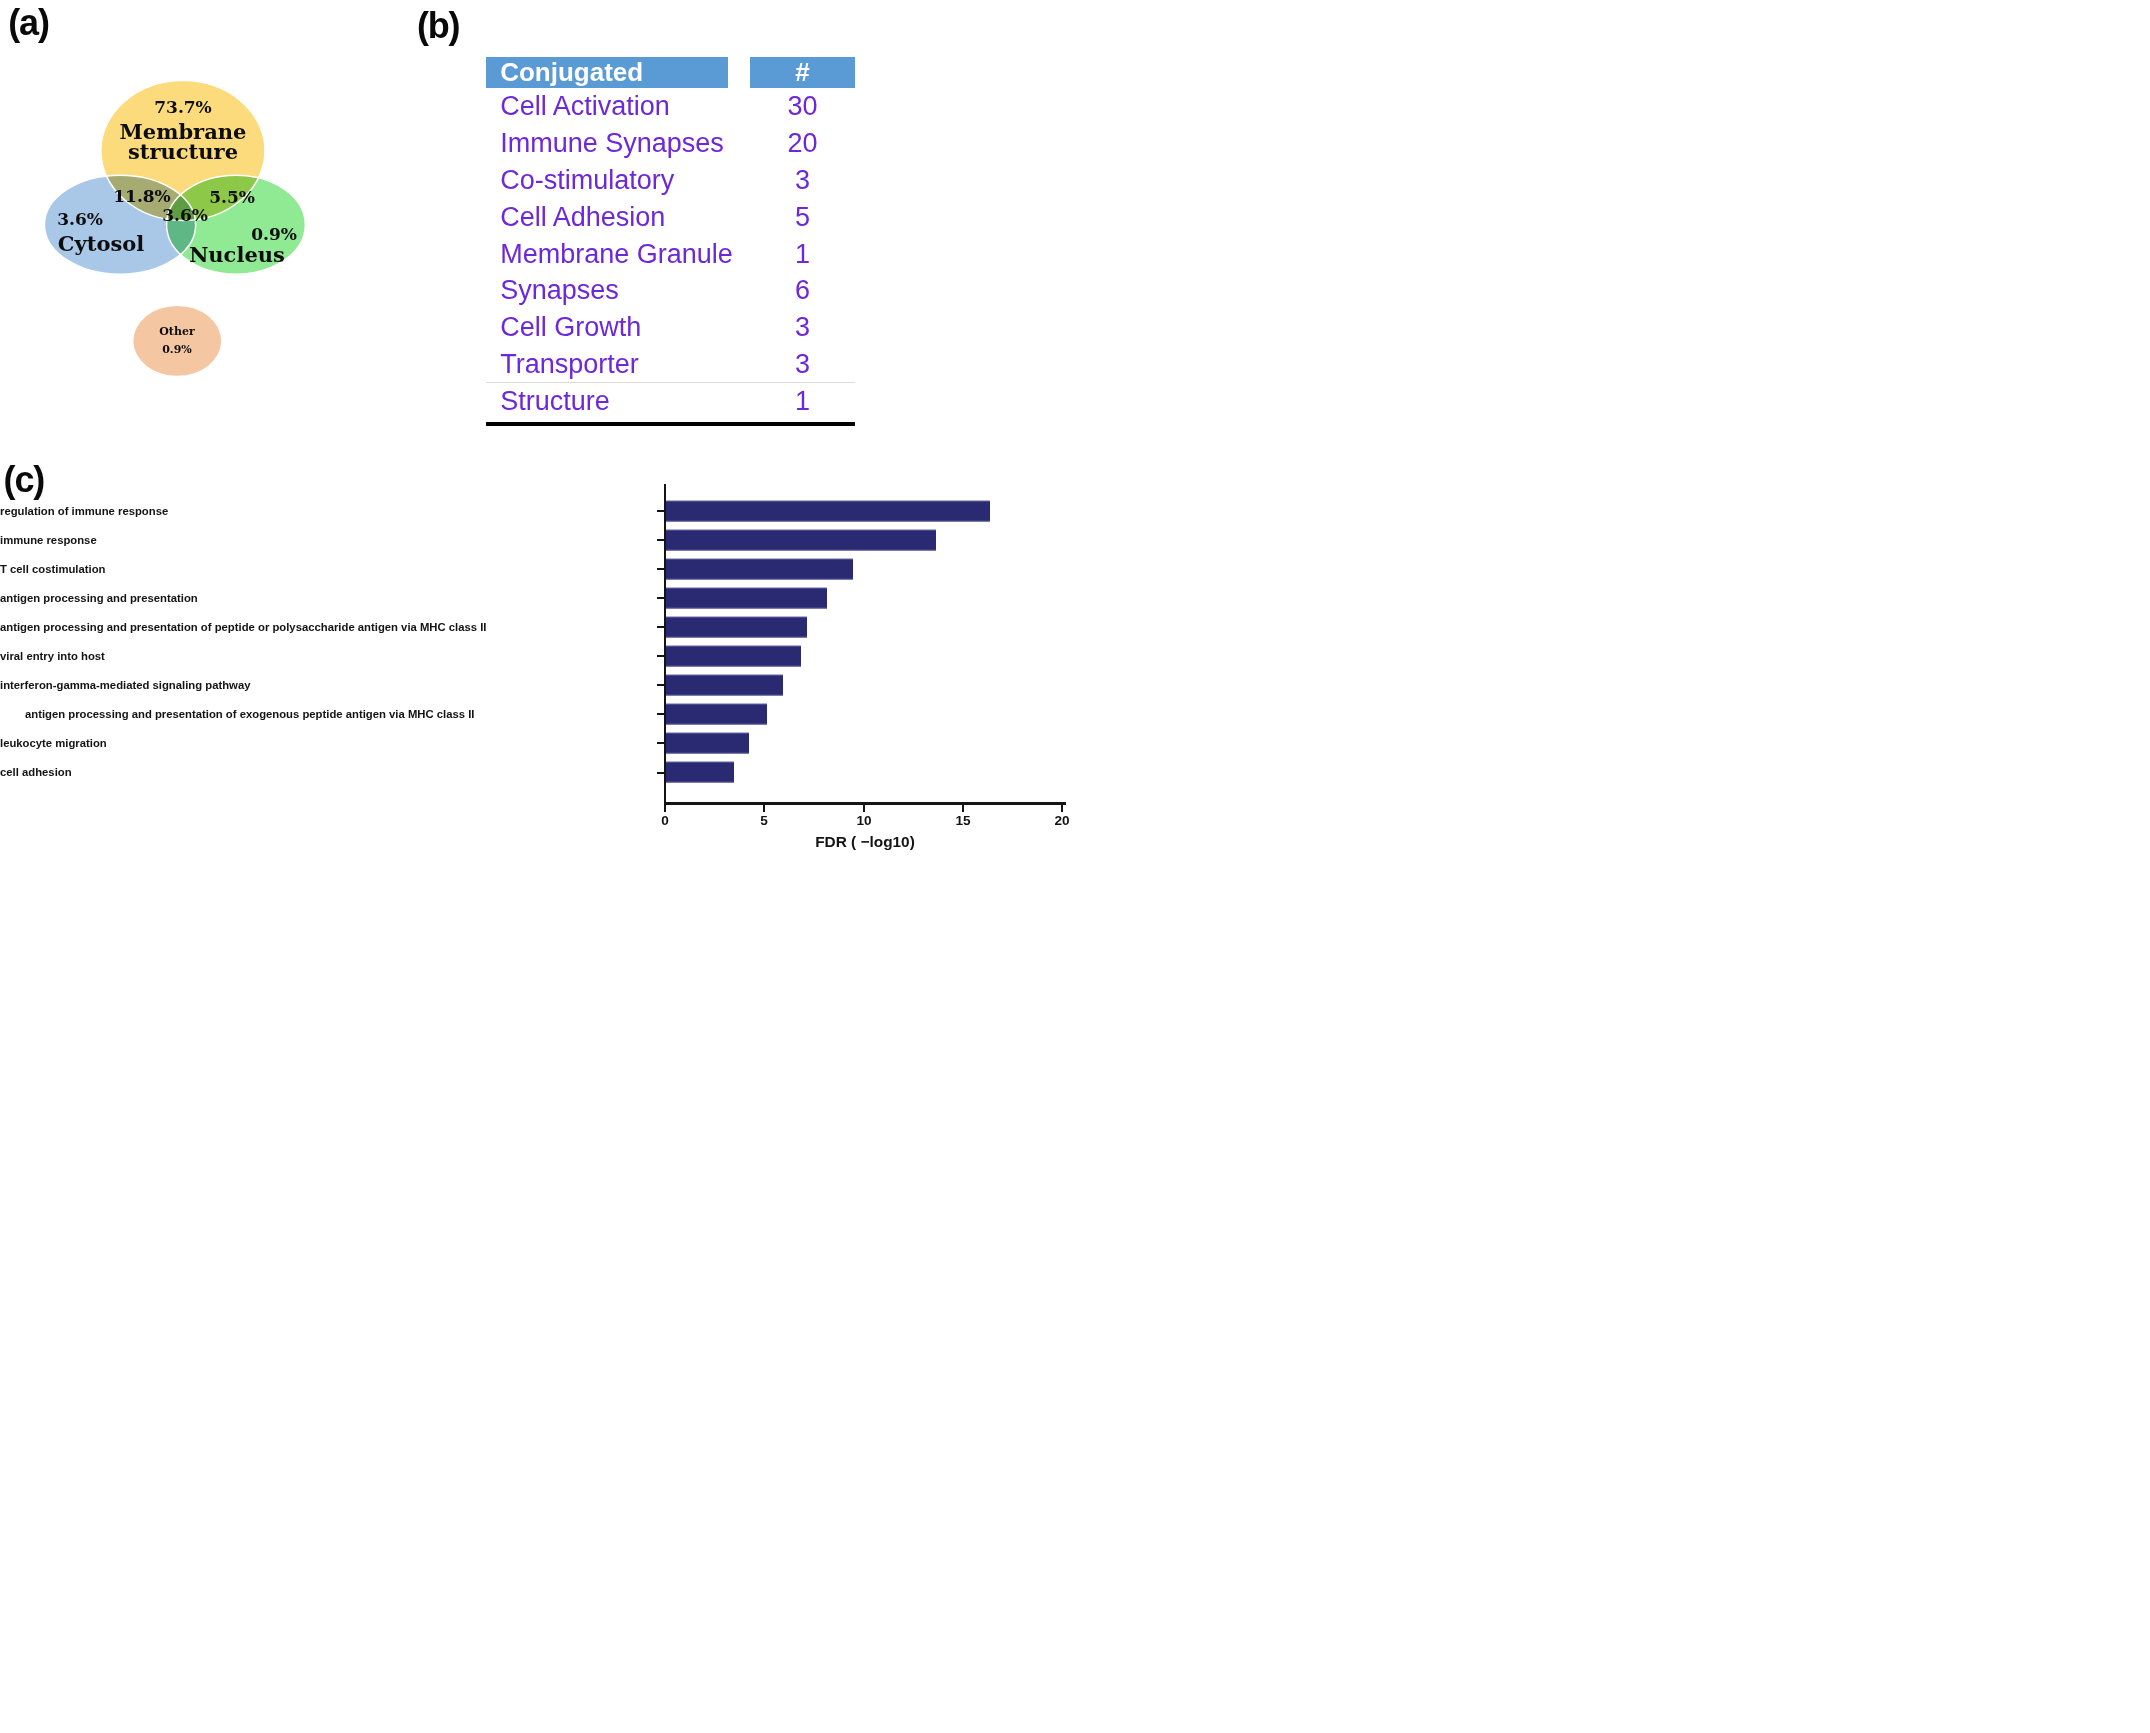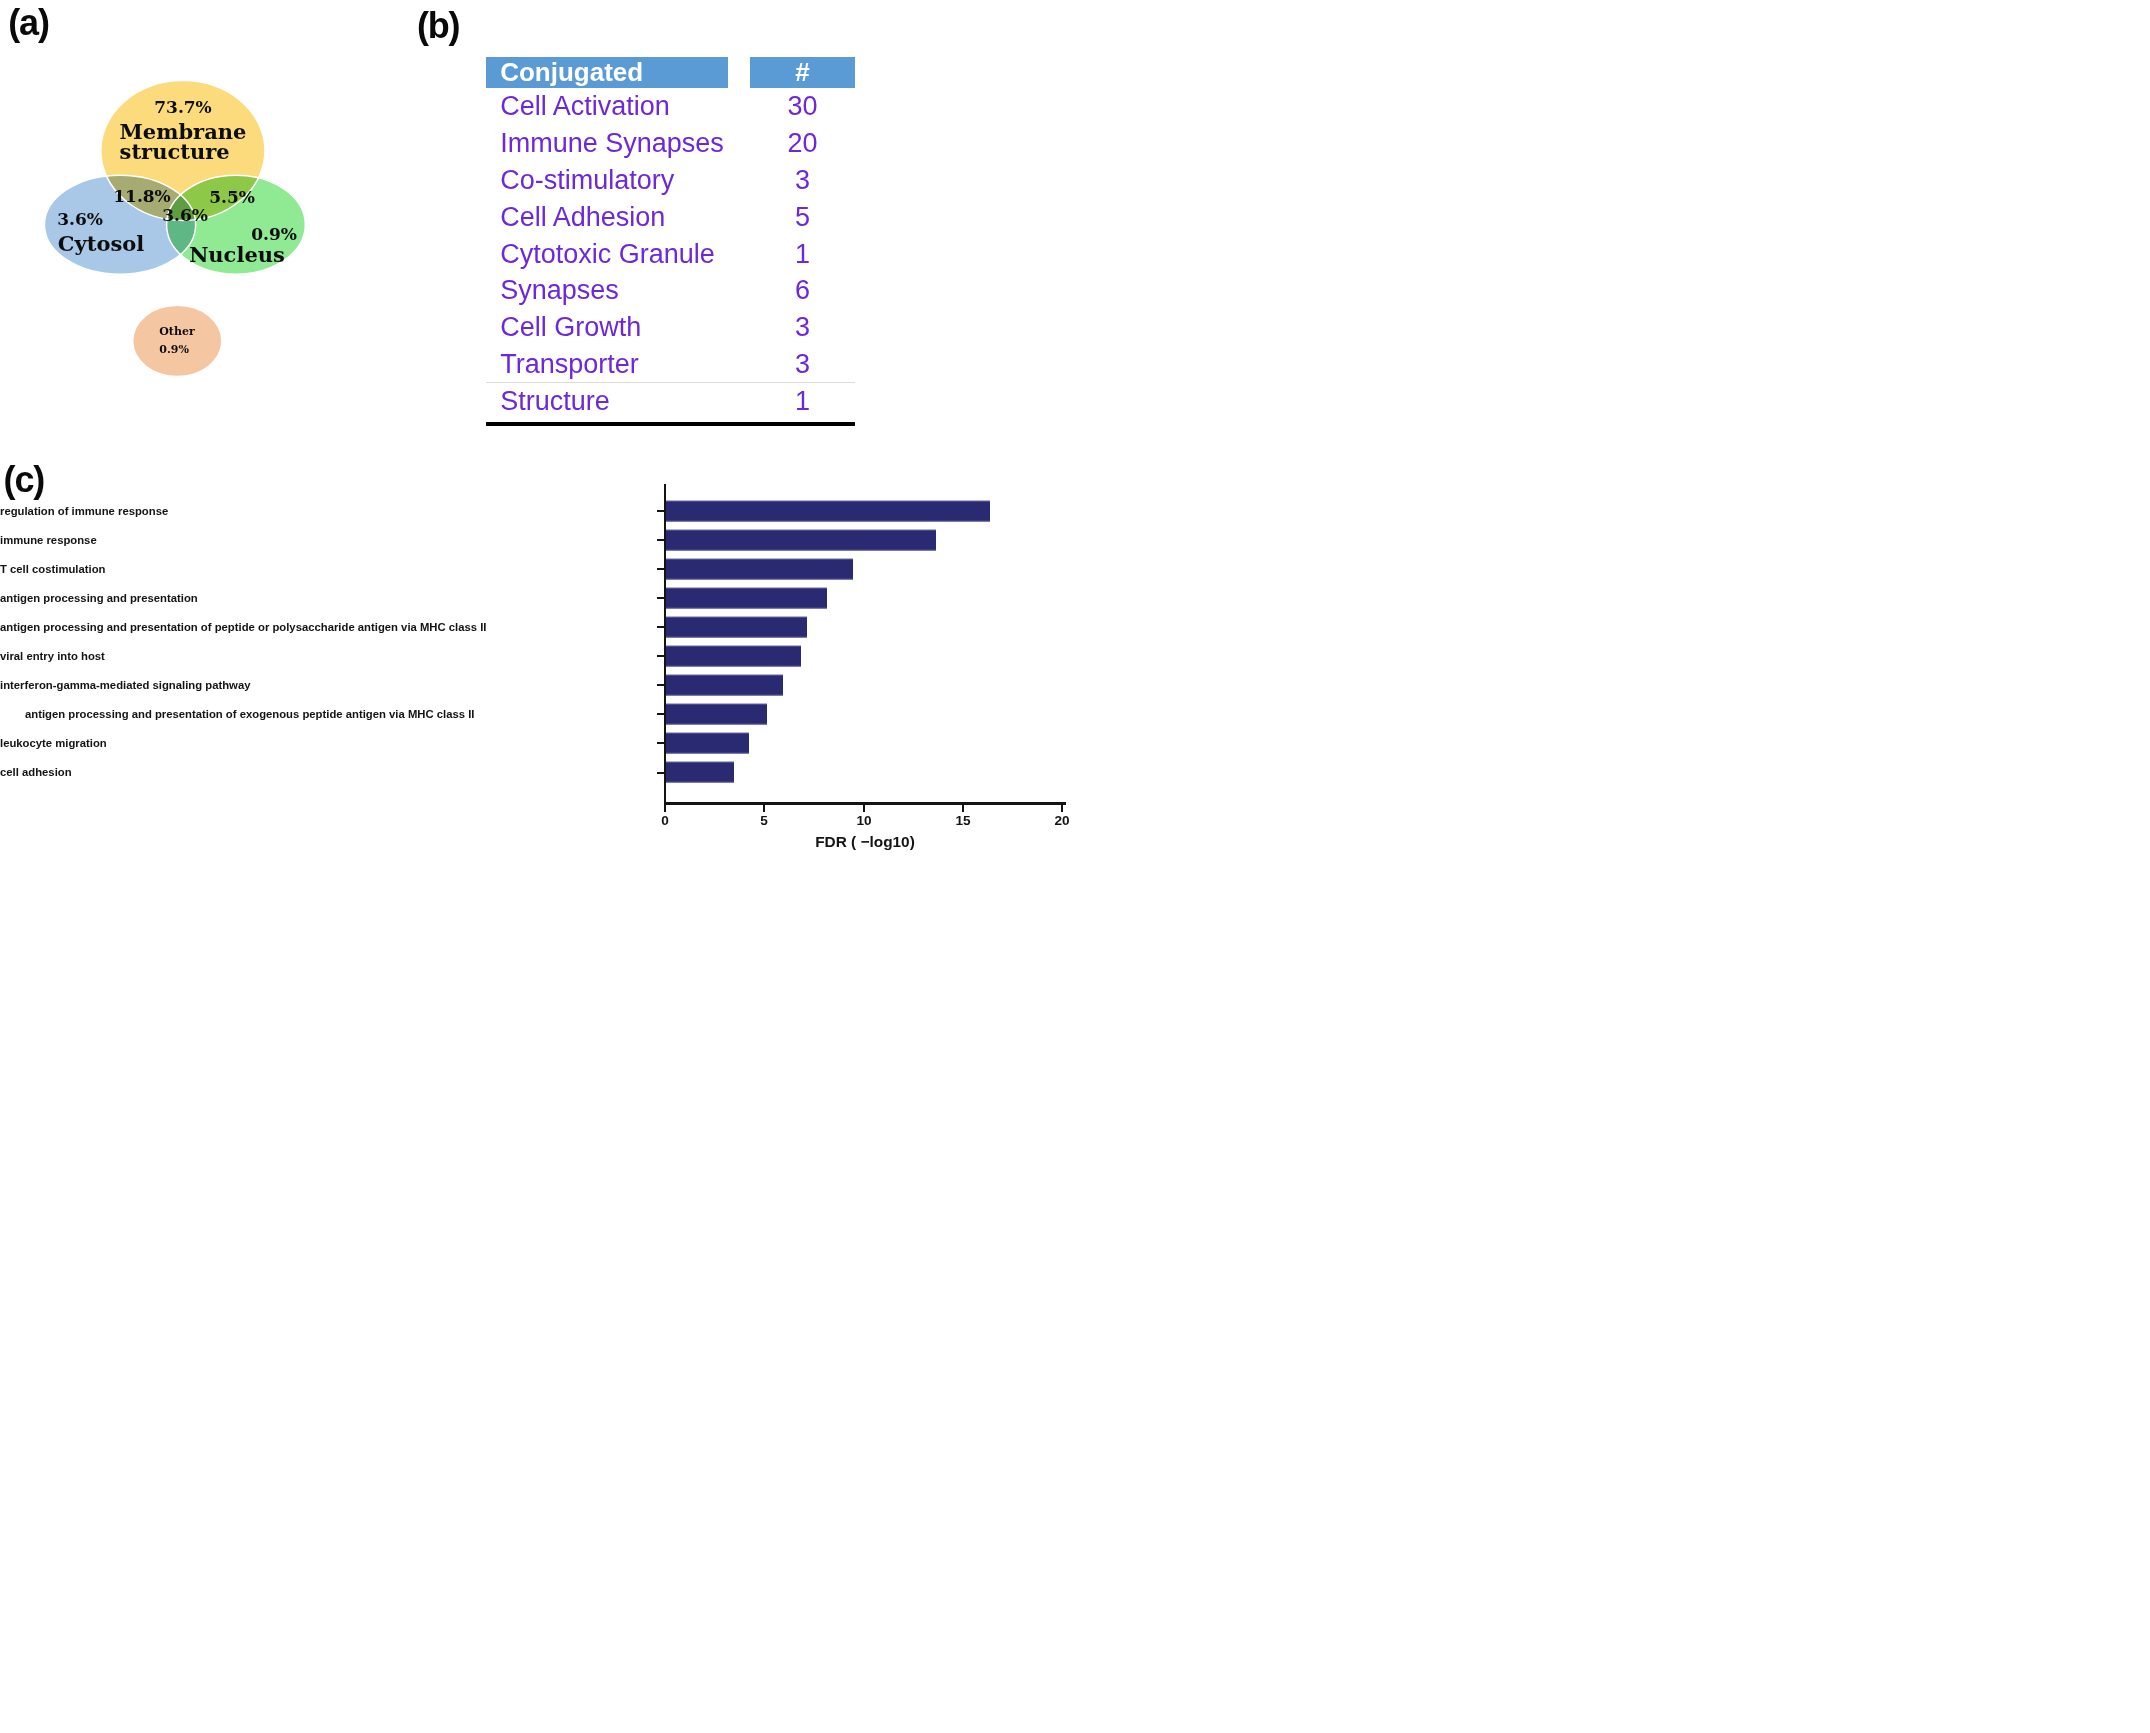--- a/index.html
+++ b/index.html
@@ -10,21 +10,21 @@
   }
   .panel-letter{
     position:absolute;font-weight:bold;font-size:36px;line-height:1;color:#0a0a0a;
     font-family:"Liberation Sans","DejaVu Sans",sans-serif;letter-spacing:-1.2px;
   }
   
   #venn-svg{position:absolute;left:0;top:0;isolation:isolate;}
   .venn-fill ellipse{mix-blend-mode:multiply;}
   .venn-stroke ellipse{fill:none;stroke:#ffffff;stroke-width:2.5px;}
   .venn-label{
-    position:absolute;transform:translate(-50%,-50%);text-align:left;white-space:nowrap;
+    position:absolute;transform:translate(-50%,-50%);text-align:center;white-space:nowrap;
     font-family:"DejaVu Serif","Liberation Serif",serif;font-weight:bold;color:#0d0d0d;
   }
   .venn-pct{font-size:17px;}
   .venn-name{font-size:21px;line-height:20px;}
   .venn-other{font-size:11px;line-height:18px;}
   
   #table-b{position:absolute;left:486px;top:57px;width:369px;height:373px;}
   .thead{position:absolute;top:0;height:31px;color:#fff;font-weight:bold;font-size:26px;line-height:31px;}
   .thead-name{left:0;width:242px;padding-left:14.2px;box-sizing:border-box;}
   .thead-count{left:264px;width:105px;text-align:center;}
@@ -103,21 +103,21 @@
         </div>
         <div class="trow" style="top: 105px;">
           <div class="tname">Co-stimulatory</div>
           <div class="tcount">3</div>
         </div>
         <div class="trow" style="top: 142px;">
           <div class="tname">Cell Adhesion</div>
           <div class="tcount">5</div>
         </div>
         <div class="trow" style="top: 179px;">
-          <div class="tname">Cytotoxic Granule</div>
+          <div class="tname">Membrane Granule</div>
           <div class="tcount">1</div>
         </div>
         <div class="trow" style="top: 215px;">
           <div class="tname">Synapses</div>
           <div class="tcount">6</div>
         </div>
         <div class="trow" style="top: 252px;">
           <div class="tname">Cell Growth</div>
           <div class="tcount">3</div>
         </div>

